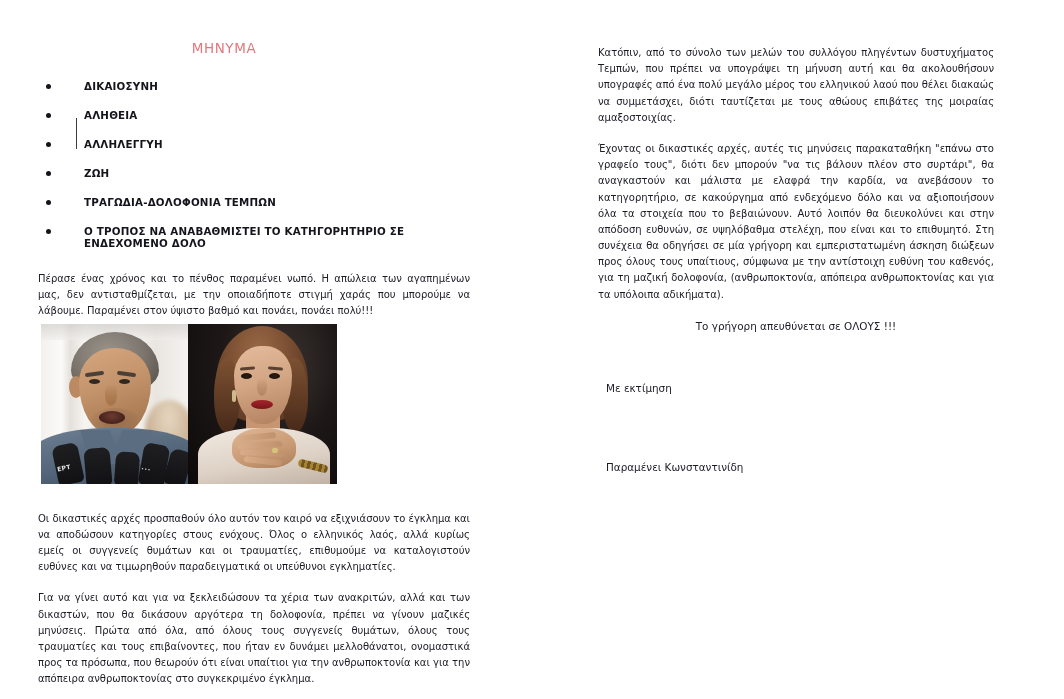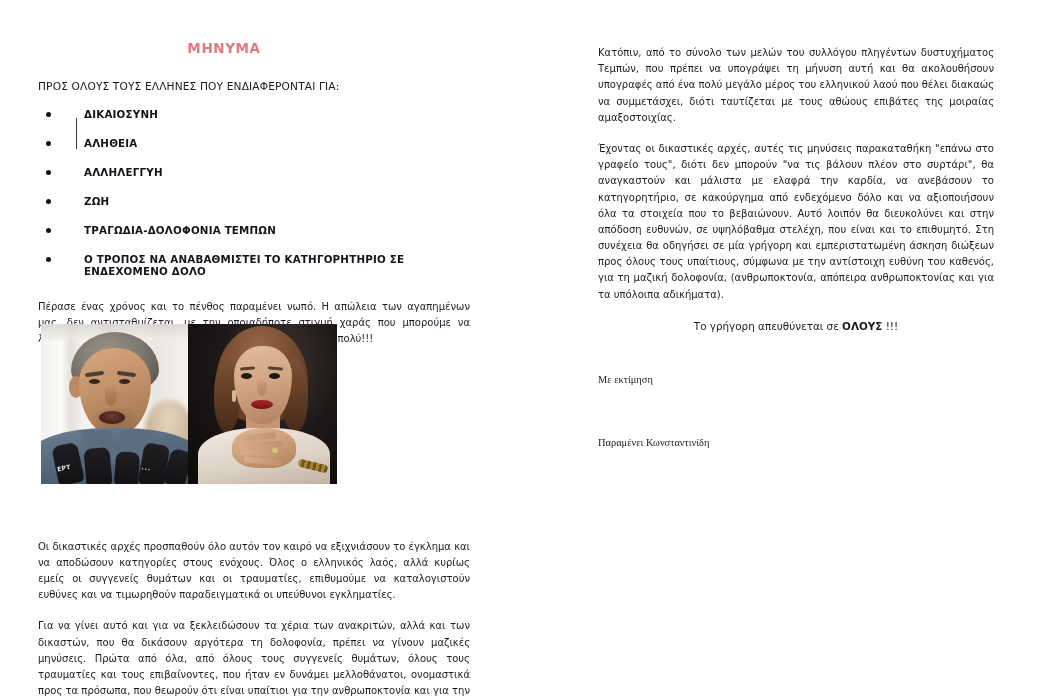--- a/index.html
+++ b/index.html
@@ -34,21 +34,21 @@
     position: absolute;
     left: 598px;
     top: 45px;
     width: 396px;
   }
 
   
   .doc-title {
     text-align: center;
     font-size: 13.5px;
-    font-weight: bold;
+    font-weight: normal;
     letter-spacing: 0.6px;
     color: #e0787f;
     margin: 0 0 24px 0;
     padding-right: 60px;
   }
 
   
   .lead-line {
     font-size: 10.6px;
     letter-spacing: 0.15px;
@@ -103,42 +103,41 @@
   }
   p.body-par:last-child { margin-bottom: 0; }
 
   .par-center {
     text-align: center;
     font-size: 10.4px;
     line-height: 1.62;
     margin: 0 0 15px 0;
     color: #1b1b27;
   }
-  .par-center b { font-weight: bold; }
+  .par-center b { font-weight: normal; }
 
   .par-plain {
     text-align: left;
     font-size: 10.4px;
     line-height: 1.62;
     margin: 0 0 15px 0;
     color: #1b1b27;
   }
 
   .email-link {
     color: #1f6fc4;
     font-weight: bold;
     text-decoration: none;
   }
 
   .sig {
     font-size: 10.4px;
     line-height: 1.62;
-    margin: 0;
+    margin: 8px;
     color: #1b1b27;
-    font-family: Liberation Serif, serif;
   }
   .sig-space { height: 46px; }
   .sig-space-small { height: 22px; }
 
   
   .photo {
     position: absolute;
     left: 41px;
     top: 324px;
     width: 296px;
@@ -328,21 +327,20 @@
 </style>
 </head>
 <body>
 
 <div class="page">
 
   <div class="col-left">
 
     <h1 class="doc-title">ΜΗΝΥΜΑ</h1>
 
-    <div class="lead-line">ΠΡΟΣ ΟΛΟΥΣ ΤΟΥΣ ΕΛΛΗΝΕΣ ΠΟΥ  ΕΝΔΙΑΦΕΡΟΝΤΑΙ ΓΙΑ:</div>
 
     <ul class="bullets">
       <li>ΔΙΚΑΙΟΣΥΝΗ</li>
       <li>ΑΛΗΘΕΙΑ</li>
       <li>ΑΛΛΗΛΕΓΓΥΗ</li>
       <li>ΖΩΗ</li>
       <li>ΤΡΑΓΩΔΙΑ-ΔΟΛΟΦΟΝΙΑ ΤΕΜΠΩΝ</li>
       <li>Ο ΤΡΟΠΟΣ ΝΑ ΑΝΑΒΑΘΜΙΣΤΕΙ ΤΟ ΚΑΤΗΓΟΡΗΤΗΡΙΟ ΣΕ ΕΝΔΕΧΟΜΕΝΟ ΔΟΛΟ</li>
     </ul>
 

